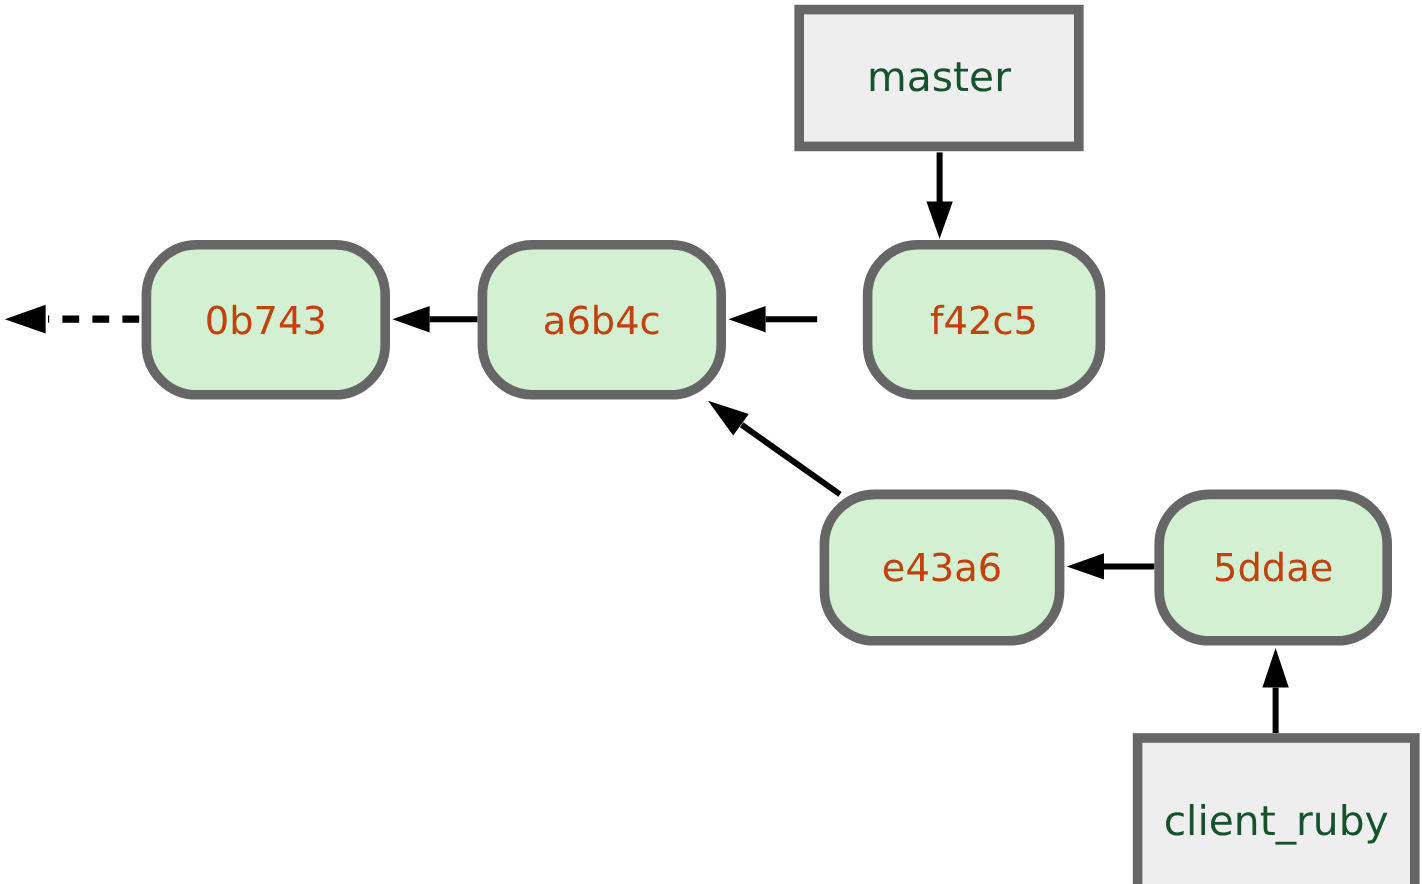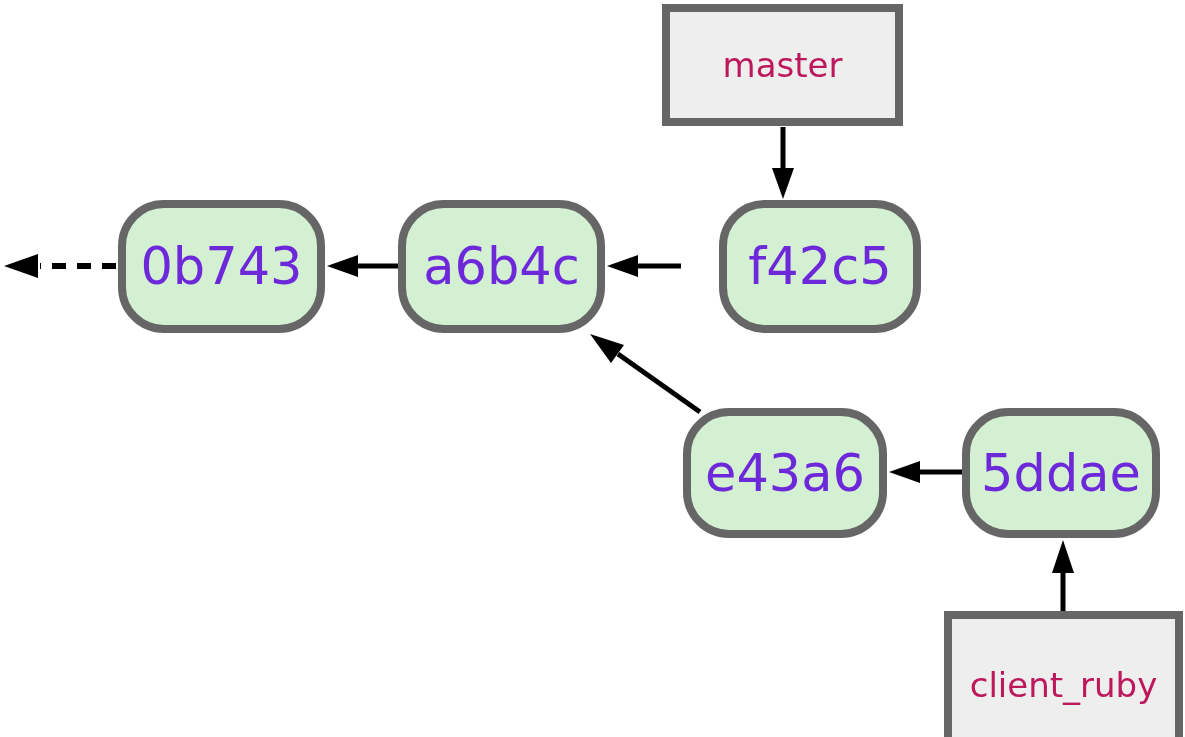--- a/index.html
+++ b/index.html
@@ -24,34 +24,34 @@
   }
   .commit-node {
     position: absolute;
     box-sizing: border-box;
     background: #d3f0d3;
     border: 8px solid #666666;
     border-radius: 46px;
     display: flex;
     align-items: center;
     justify-content: center;
-    font-size: 51px;
-    color: #6d28d9;
+    font-size: 32px;
+    color: #c2410c;
     line-height: 1;
   }
   .branch-box {
     position: absolute;
     box-sizing: border-box;
     background: #eeeeee;
     border: 8px solid #666666;
     display: flex;
     align-items: center;
     justify-content: center;
     font-size: 34px;
-    color: #be185d;
+    color: #14532d;
     line-height: 1;
   }
   .edge-line {
     stroke: #000000;
     stroke-width: 5;
     fill: none;
   }
   .edge-line.dashed {
     stroke-width: 6;
     stroke-dasharray: 14 11;

